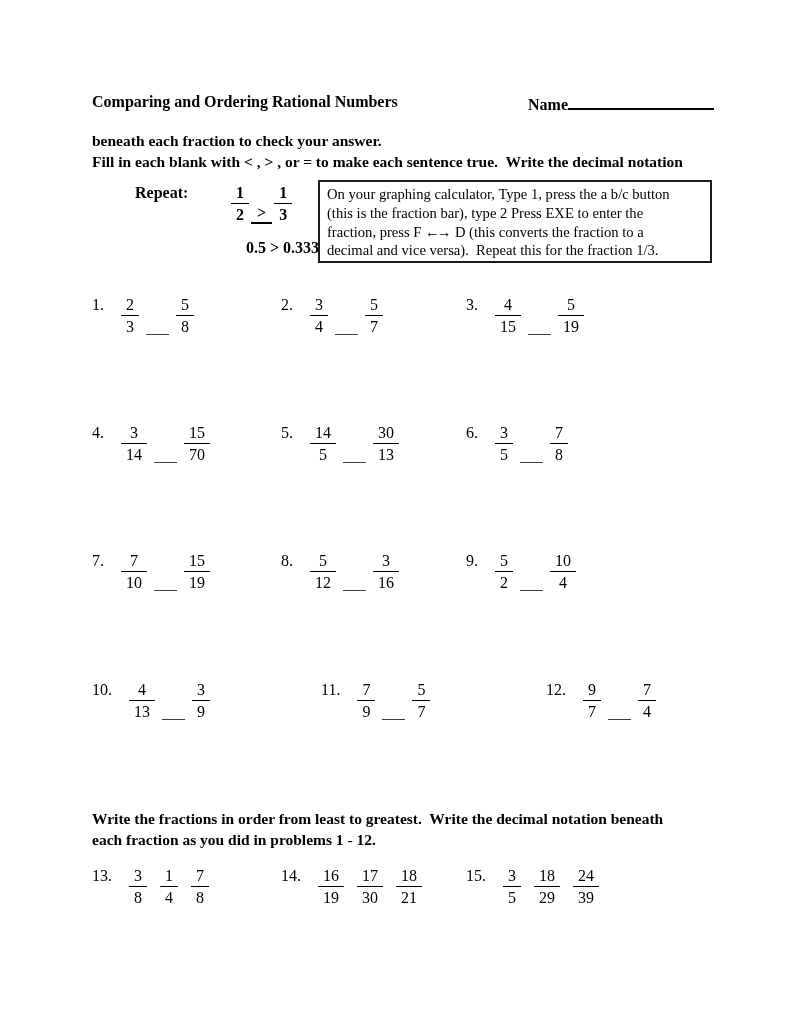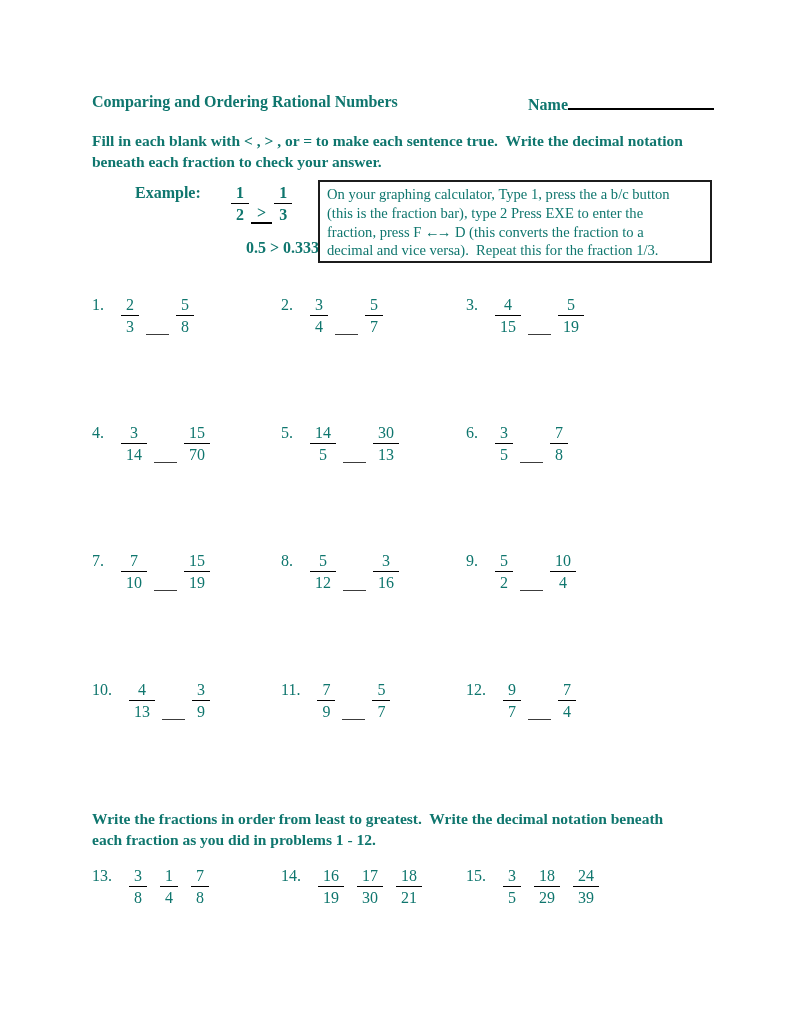--- a/index.html
+++ b/index.html
@@ -1,21 +1,21 @@
 <!DOCTYPE html>
 <html><head>
 <meta charset="utf-8">
 <style>
   html,body{margin:0;padding:0;background:#808080;}
   .page{
     position:relative;
     width:791px;height:1024px;
     background:#ffffff;
     font-family:"Liberation Serif","DejaVu Serif",serif;
-    color:#0f766e;
+    color:#000000;
     overflow:hidden;
   }
   .pre{white-space:pre;}
   
   .title-row{position:absolute;left:92px;top:93px;width:616px;height:22px;}
   .doc-title{font-weight:bold;font-size:16px;white-space:pre;}
   .name-group{position:absolute;left:418px;top:0;white-space:nowrap;margin-left:18px;}
   .name-label{font-weight:bold;font-size:16px;}
   .name-line{display:inline-block;width:146px;height:15px;border-bottom:2px solid #000;}
   
@@ -31,21 +31,21 @@
   
   .calc-box{
     position:absolute;left:318px;top:180px;width:394px;box-sizing:border-box;
     border:2px solid #1c1c1c;padding:3px 10px 1px 7px;
     font-size:14.6px;line-height:18.8px;
   }
   .calc-box div{white-space:pre;}
   .arrow{letter-spacing:-3px;padding-right:3px;}
   
   .row{position:absolute;left:92px;display:flex;}
-  .row-1{top:295px;} .row-2{top:423px;} .row-3{top:551px;} .row-4{top:680px;}
+  .row-1{top:295px;} .row-2{top:423px;} .row-3{top:551px;} .row-4{top:680px;gap:40px;}
   .row-order{top:866px;}
   .problem{display:flex;align-items:flex-start;}
   .row .problem:nth-child(1){width:189px;}
   .row .problem:nth-child(2){width:185px;}
   .row .problem:nth-child(3){flex:1;}
   .pnum{font-size:16px;line-height:20px;margin-right:17px;white-space:pre;}
   .frac{display:inline-flex;flex-direction:column;align-items:stretch;text-align:center;font-size:16px;}
   .frac .num{display:block;line-height:20px;border-bottom:1.6px solid #000;padding:0 5px 0 5px;}
   .frac .den{display:block;line-height:20px;padding:1px 5px 0 5px;}
   .blank{align-self:flex-end;width:23px;height:0;border-bottom:1.7px solid #3c3c3c;margin:0 7px 2px 7px;}
@@ -57,26 +57,26 @@
 <div class="page">
 
   <div class="title-row">
     <span class="doc-title">Comparing and Ordering Rational Numbers</span>
     <span class="name-group">
       <span class="name-label">Name</span><span class="name-line"></span>
     </span>
   </div>
 
   <div class="instr instr-top">
+    <div class="pre">beneath each fraction to check your answer.</div>
     <div class="pre">Fill in each blank with &lt; , &gt; , or = to make each sentence true.  Write the decimal notation</div>
-    <div class="pre">beneath each fraction to check your answer.</div>
   </div>
 
   <div class="example">
-    <span class="example-label">Example:</span>
+    <span class="example-label">Repeat:</span>
     <div class="example-fracs">
       <span class="frac">
         <span class="num">1</span>
         <span class="den">2</span>
       </span>
       <span class="ex-blank">&gt;</span>
       <span class="frac">
         <span class="num">1</span>
         <span class="den">3</span>
       </span>

